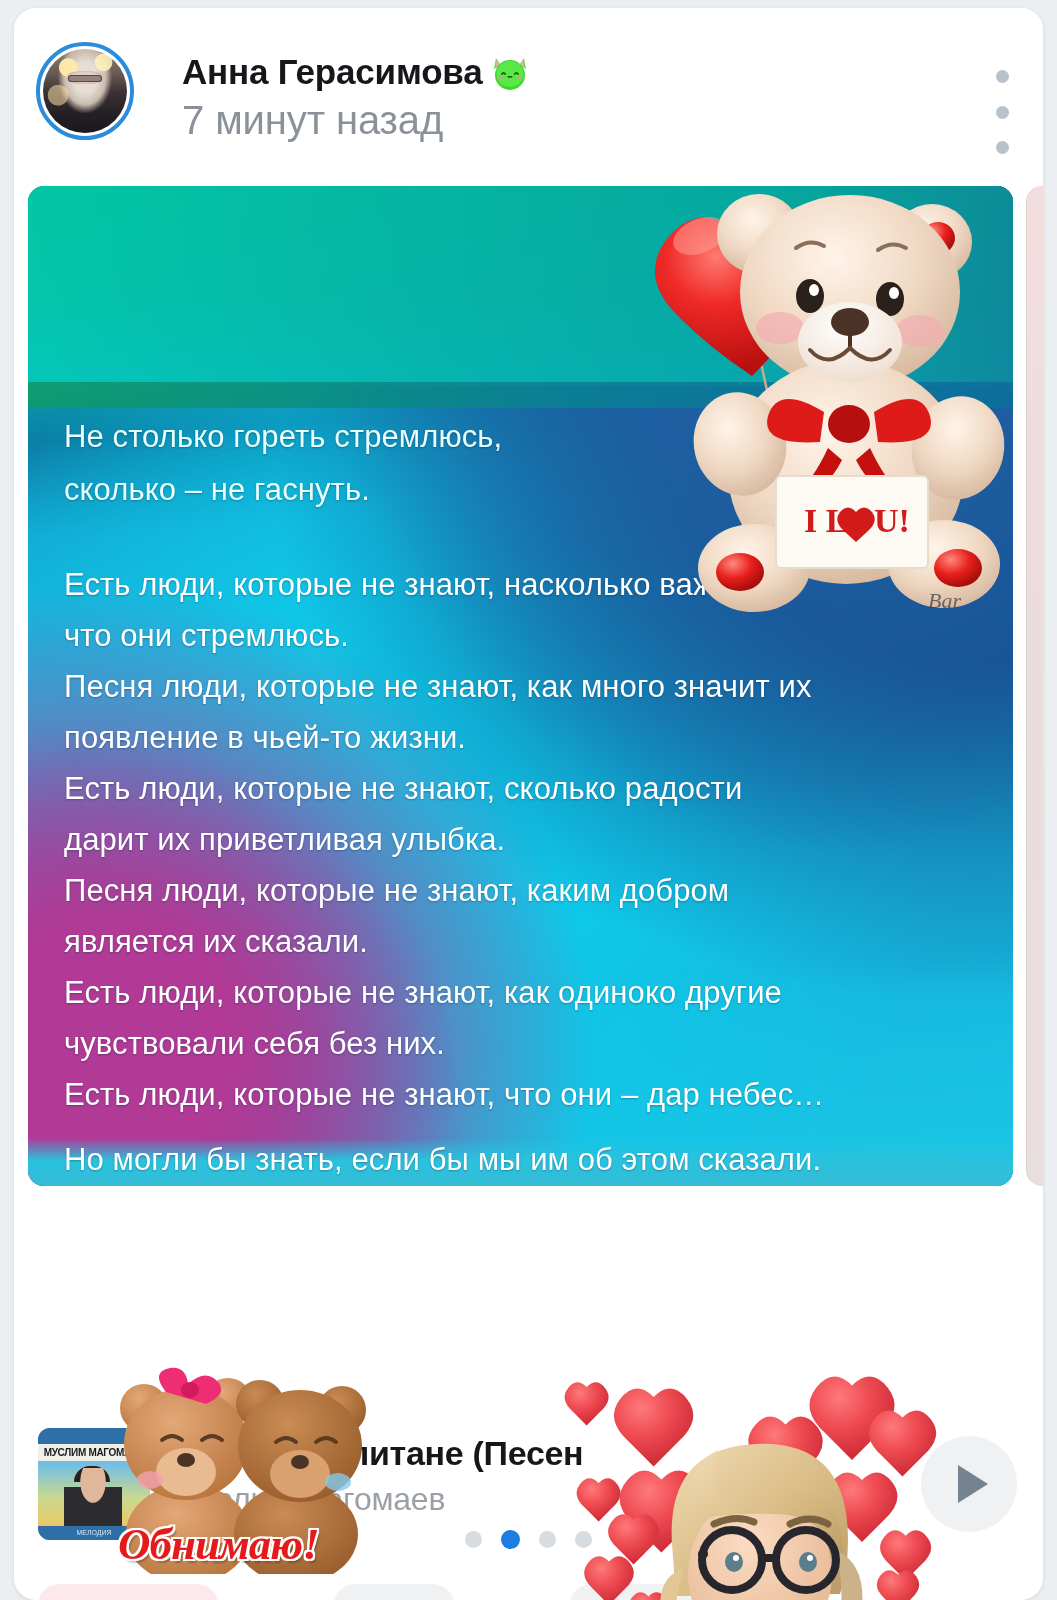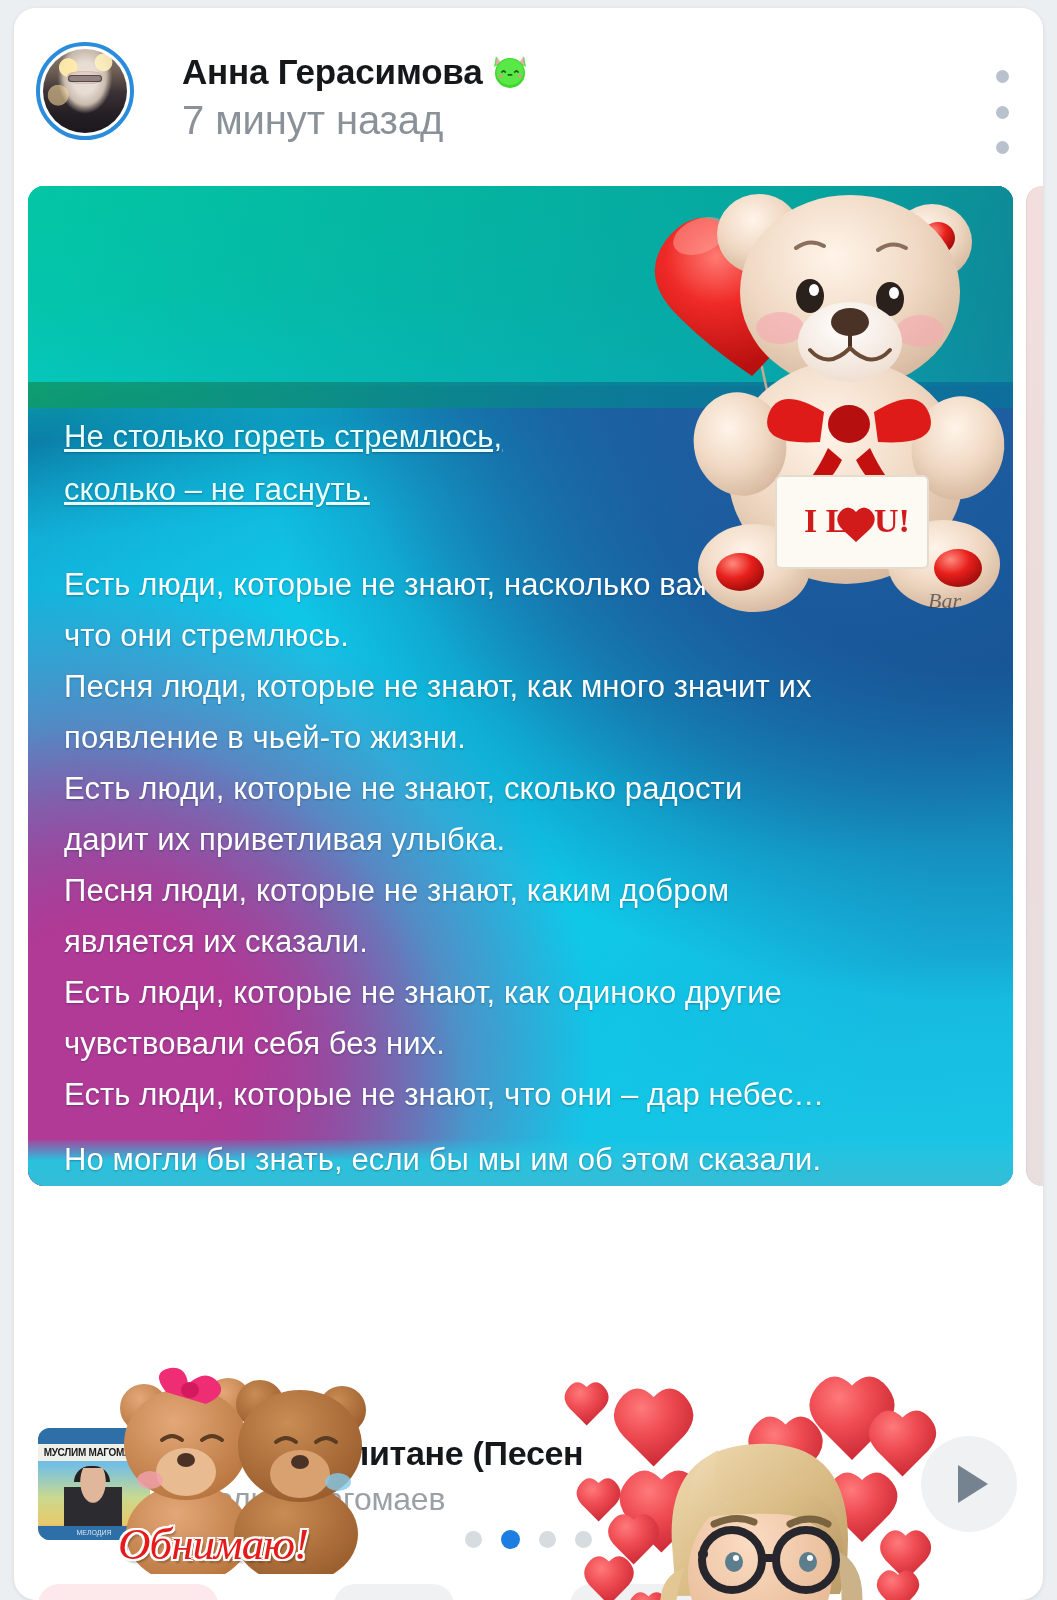--- a/index.html
+++ b/index.html
@@ -66,21 +66,21 @@
     content:"";
     position:absolute; left:30%; top:31%;
     width:40%; height:8%;
     border-radius: 6px;
     background: rgba(80,70,75,.55);
     box-shadow: inset 0 0 0 1px rgba(40,35,40,.6);
   }
   .author-block {
     position: absolute; left: 168px; top: 44px;
   }
-  .author-name-row { display: flex; align-items: flex-start; gap: 8px; }
+  .author-name-row { display: flex; align-items: flex-end; gap: 8px; }
   .author-name {
     font-size: 35px; font-weight: bold;
     color: #15171a; letter-spacing: -.2px;
     white-space: nowrap;
   }
   .cat-emoji { width: 40px; height: 38px; display: block; }
   .post-time {
     margin-top: 6px;
     font-size: 40px;
     color: #8b9199;
@@ -162,21 +162,20 @@
     font-size: 31px;
     line-height: 51px;
     text-shadow: 0 1px 2px rgba(0,40,60,.35);
     letter-spacing: .1px;
   }
   .poem .intro {
     font-size: 31px;
     color: #e8fffd;
     margin-bottom: 43px;
     line-height: 53px;
-    text-decoration: underline;
   }
   .poem .body-block p { margin: 0; }
 
   
   .sticker-teddy {
     position: absolute; left: 614px; top: 6px;
     width: 392px; height: 460px;
     z-index: 55;
     pointer-events: none;
   }
@@ -185,21 +184,21 @@
     position: absolute; left: 96px; top: 1164px;
     width: 270px; height: 240px;
     z-index: 55;
   }
   .hug-label {
     position: absolute; left: 104px; top: 1348px;
     width: 260px; height: 58px;
     z-index: 56;
     font-family: "Liberation Serif", serif;
     font-size: 45px;
-    font-weight: normal;
+    font-weight: bold;
     font-style: italic;
     color: #e61a1a;
     text-shadow:
       2px 0 0 #fff, -2px 0 0 #fff, 0 2px 0 #fff, 0 -2px 0 #fff,
       2px 2px 0 #fff, -2px -2px 0 #fff, 2px -2px 0 #fff, -2px 2px 0 #fff,
       3px 4px 2px rgba(0,0,0,.25);
     letter-spacing: -1px;
   }
   
   .sticker-girl {

